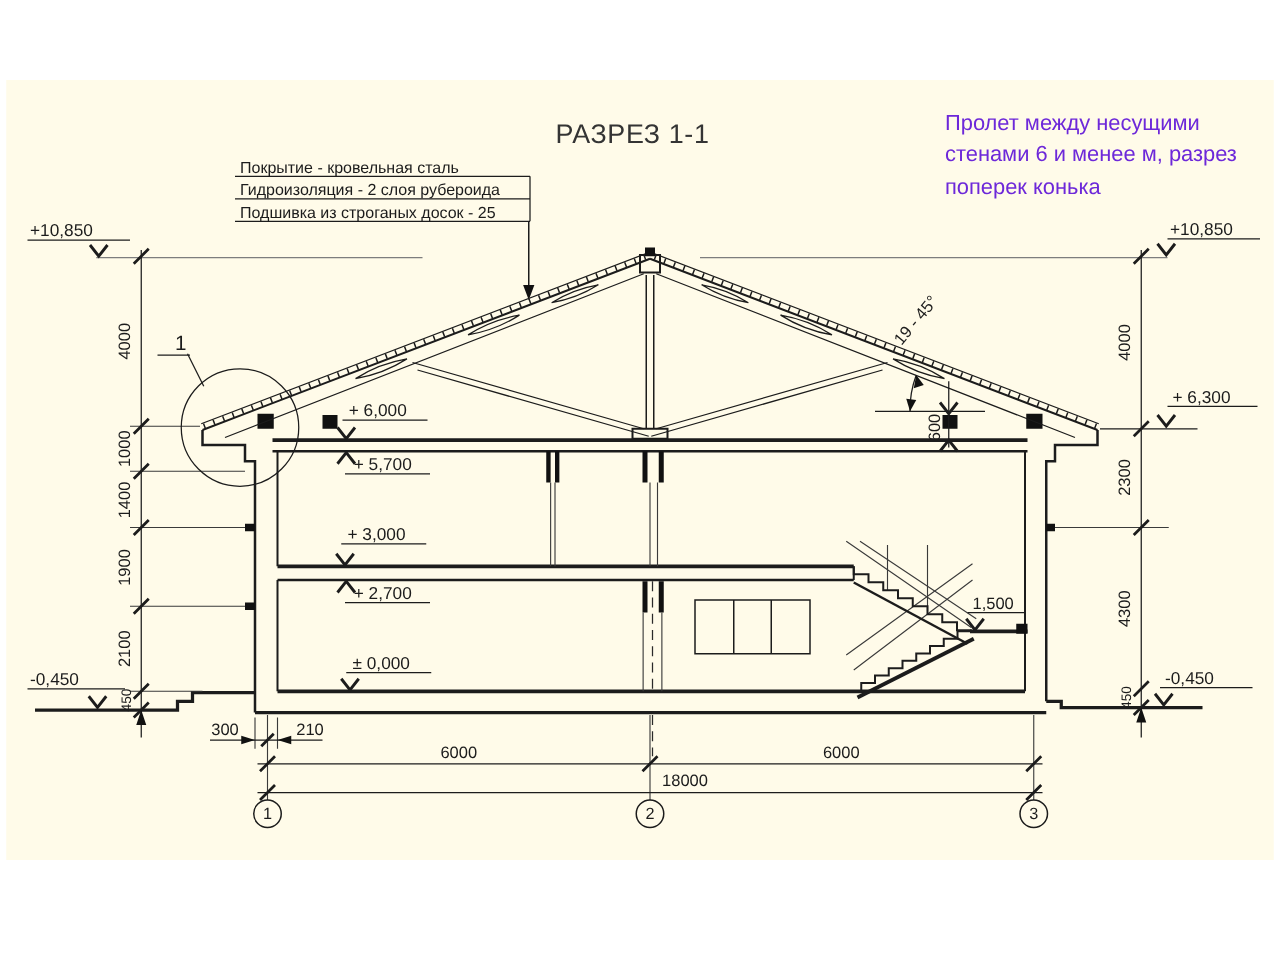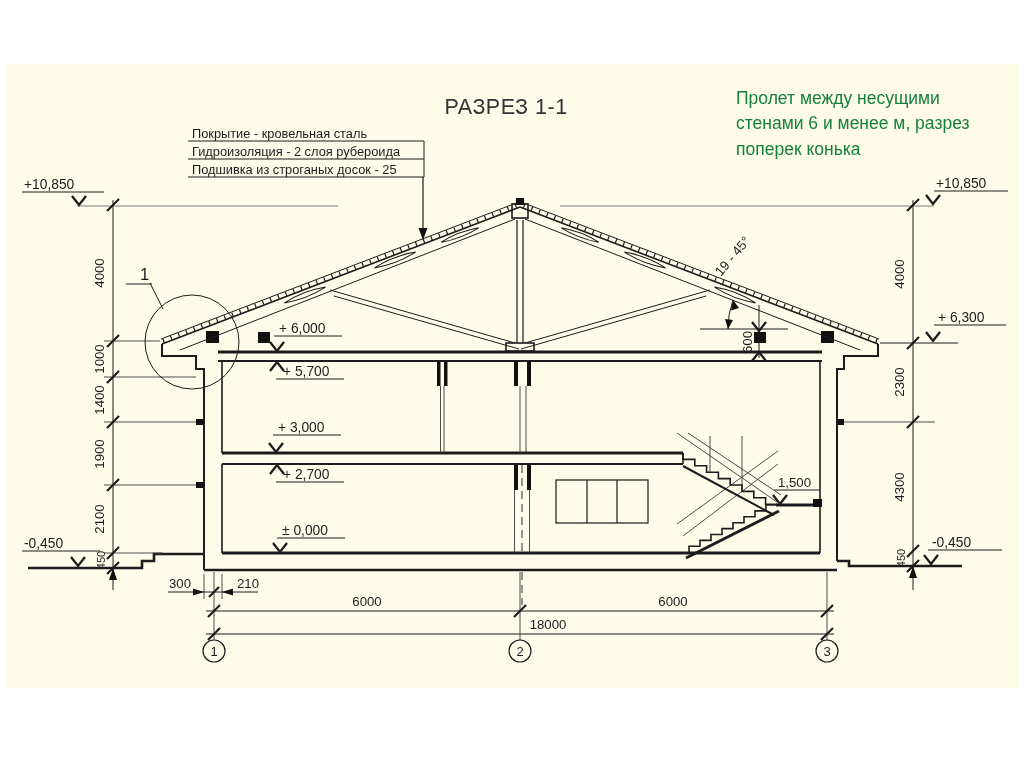--- a/index.html
+++ b/index.html
@@ -1,19 +1,19 @@
 <!DOCTYPE html>
 <html><head>
 <meta charset="utf-8">
 <style>
   html,body{margin:0;padding:0;background:#ffffff;}
   #page{position:relative;width:1024px;height:767px;background:#ffffff;overflow:hidden;
         font-family:"Liberation Sans",sans-serif;}
   #drawing{position:absolute;left:0;top:0;}
-  .red-note{position:absolute;left:736px;top:86px;width:254px;color:#15803d;
+  .red-note{position:absolute;left:756px;top:86px;width:254px;color:#6d28d9;
             font-size:17.5px;line-height:1.45;font-family:"Liberation Sans",sans-serif;}
   
   .ln   {stroke:#1c1c1c;stroke-width:1;fill:none;}
   .ln12 {stroke:#1c1c1c;stroke-width:1.2;fill:none;}
   .ln15 {stroke:#1c1c1c;stroke-width:1.6;fill:none;}
   .thk  {stroke:#1c1c1c;stroke-width:2.6;fill:none;}
   .thk2 {stroke:#1c1c1c;stroke-width:2;fill:none;}
   .thk3 {stroke:#1c1c1c;stroke-width:3;fill:none;}
   .thin {stroke:#3a3a3a;stroke-width:.9;fill:none;}
   .gray {stroke:#7d7d7d;stroke-width:1;fill:none;}

